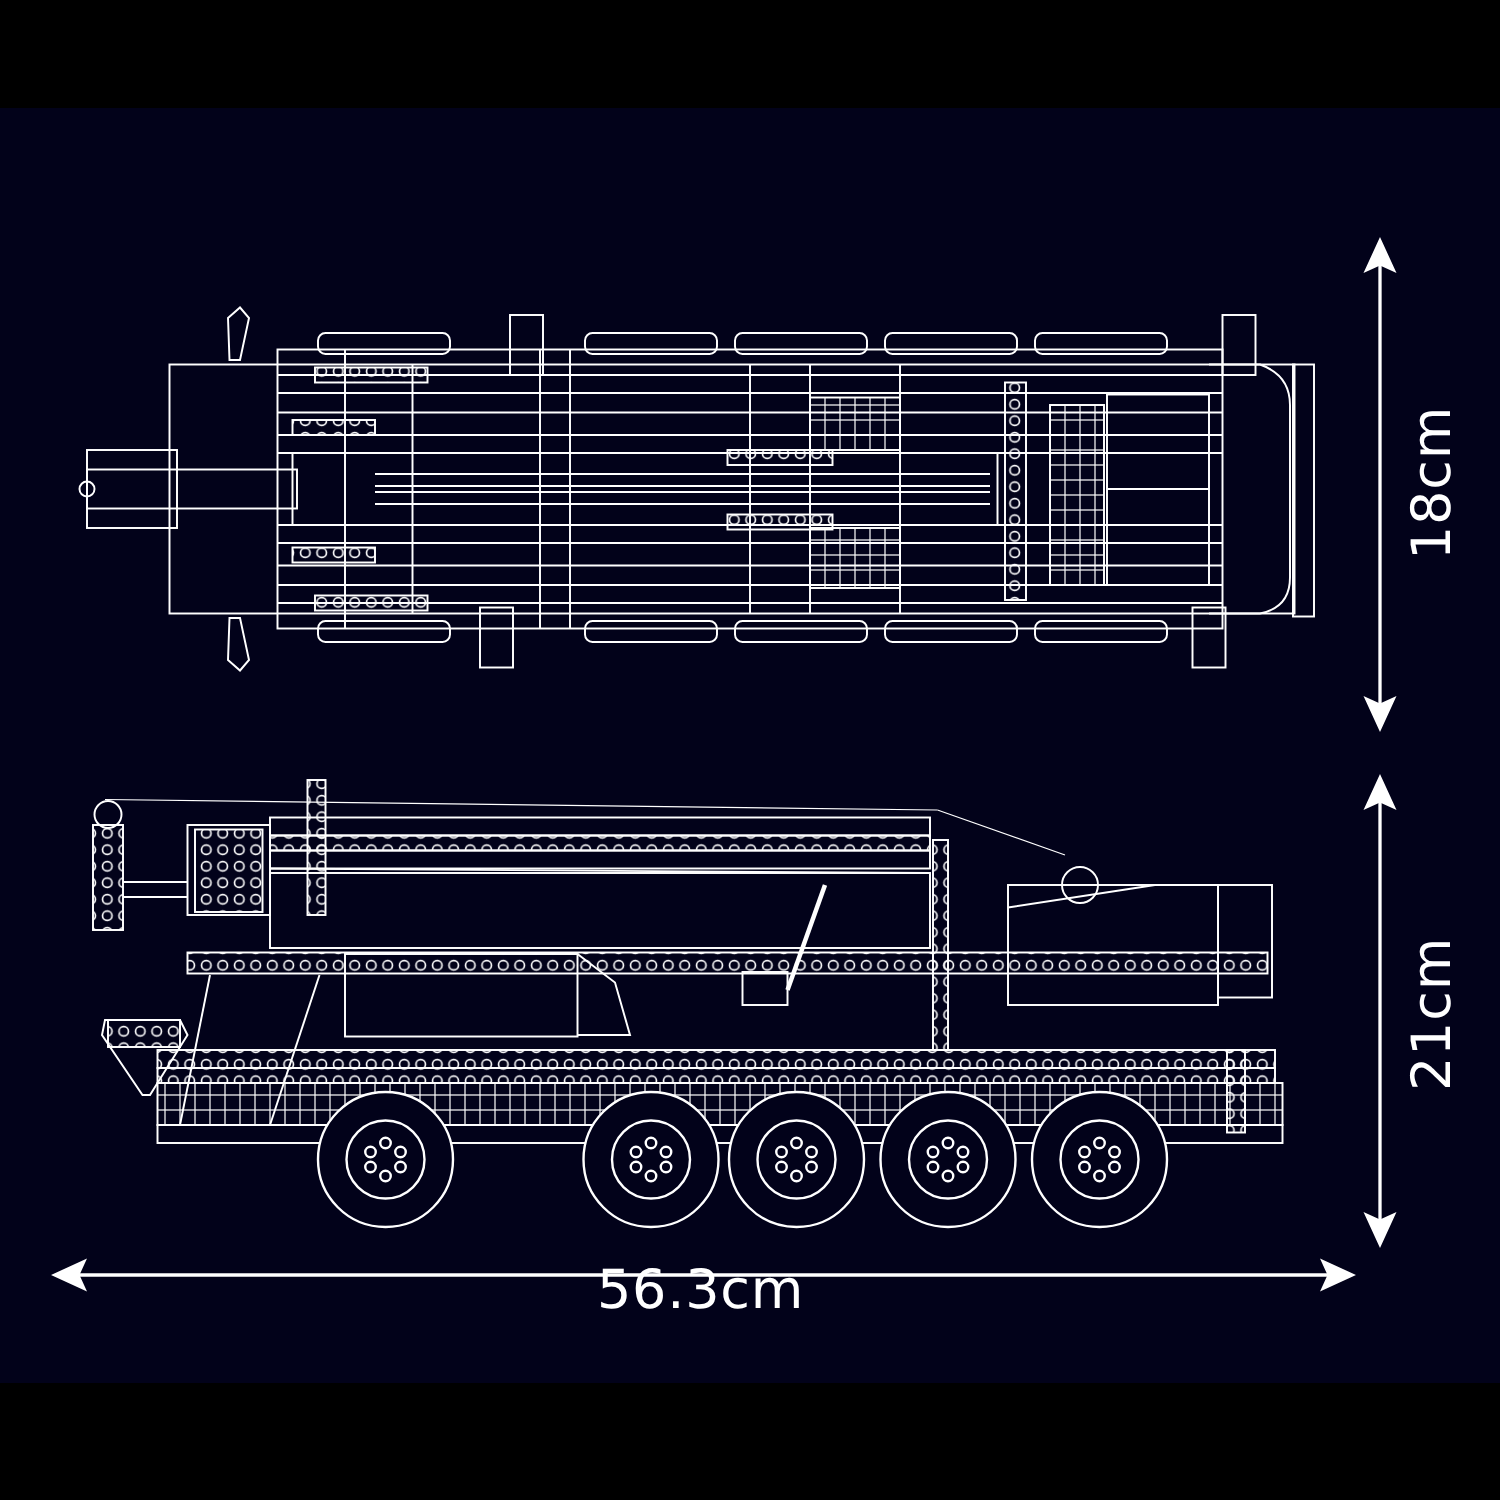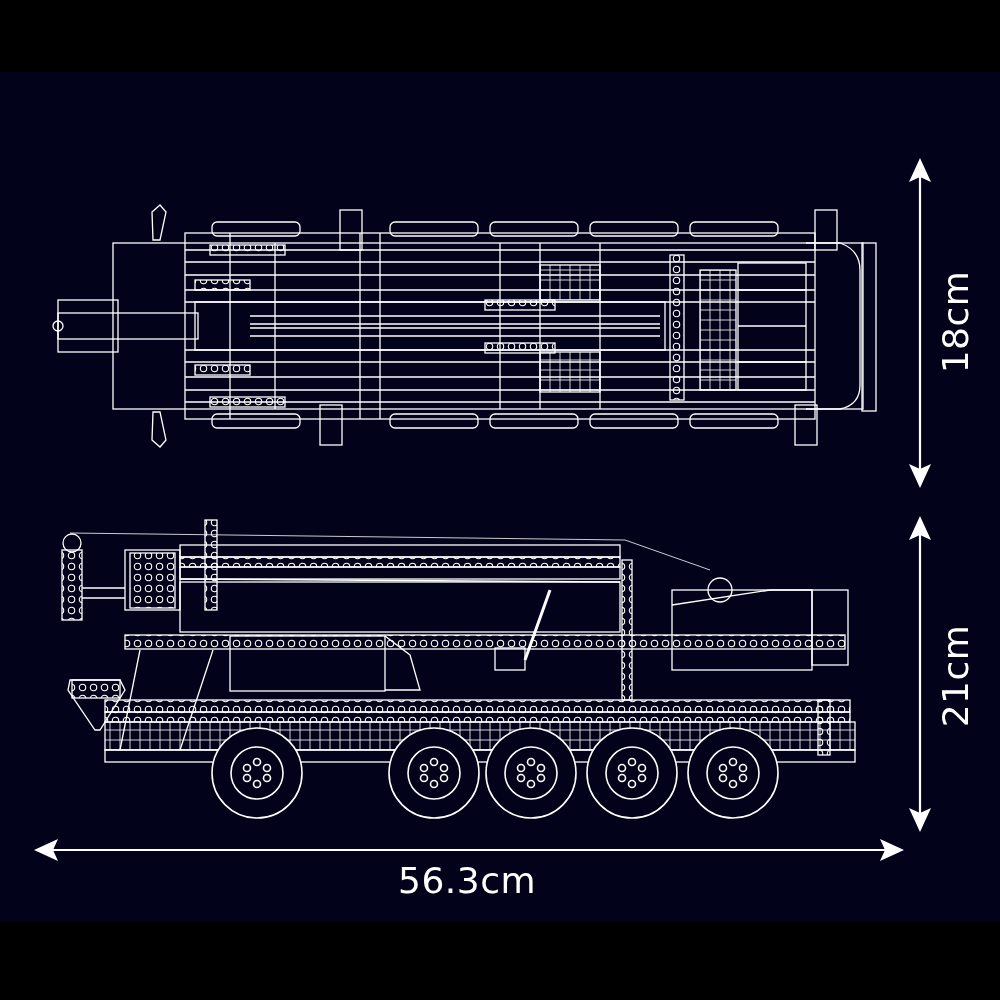--- a/index.html
+++ b/index.html
@@ -2,21 +2,21 @@
 <html><head>
 <meta charset="utf-8">
 <style>
   html, body { margin:0; padding:0; }
   body { width:1000px; height:1000px; background:#000; position:relative; overflow:hidden; font-family:"DejaVu Sans", sans-serif; }
   .band-top { position:absolute; left:0; top:0; width:1000px; height:72px; background:#000; }
   .band-bottom { position:absolute; left:0; top:922px; width:1000px; height:78px; background:#000; }
   .canvas { position:absolute; left:0; top:72px; width:1000px; height:850px; background:#02021a; }
   svg.draw { position:absolute; left:0; top:0; width:1000px; height:1000px; }
   .dim-label { position:absolute; color:#fff; font-size:36px; letter-spacing:0.5px; white-space:nowrap; }
-  .dim-h { left:398px; top:860px; }
+  .dim-h { left:398px; top:840px; }
   .dim-v1 { left:955px; top:322px; transform:translate(-50%,-50%) rotate(-90deg); }
   .dim-v2 { left:955px; top:676px; transform:translate(-50%,-50%) rotate(-90deg); }
 </style>
 </head>
 <body>
 
 <div class="band-top"></div>
 <div class="canvas"></div>
 <div class="band-bottom"></div>
 

